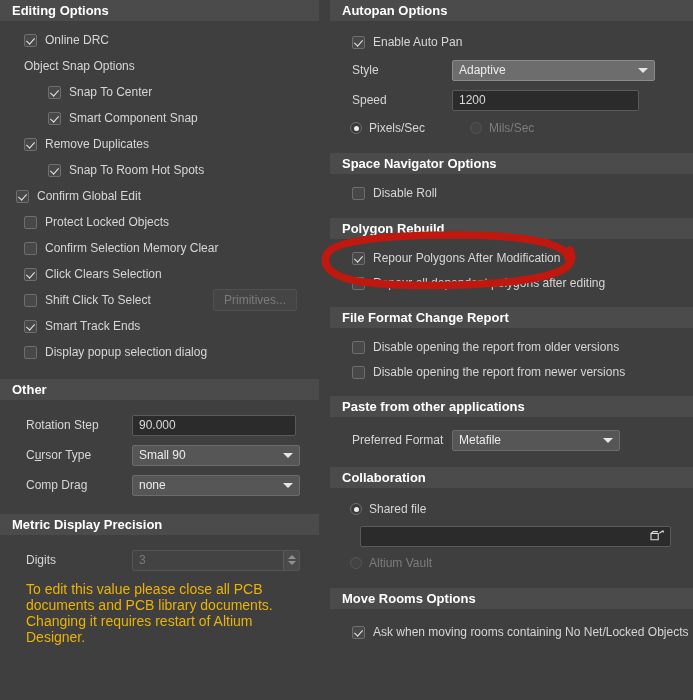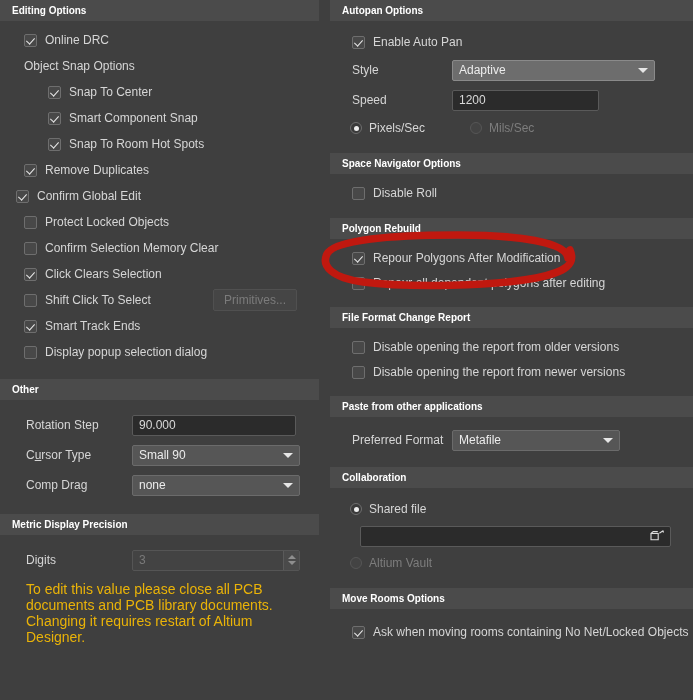--- a/index.html
+++ b/index.html
@@ -17,21 +17,21 @@
 
   .col { position: absolute; top: 0; }
   .col-left  { left: 0;   width: 319px; }
   .col-right { left: 330px; width: 363px; }
 
   
   .group-header {
     background: #4b4b4b;
     color: #ffffff;
     font-weight: bold;
-    font-size: 10px;
+    font-size: 13px;
     height: 21px;
     line-height: 21px;
     padding-left: 12px;
     margin: 0;
     white-space: nowrap;
   }
   .group-body { padding: 0; }
 
   
   .row {
@@ -186,28 +186,28 @@
         <div class="row" style="padding-left:48px;">
           <span class="cb checked"></span>
           <span class="lbl">Snap To Center</span>
         </div>
 
         <div class="row" style="padding-left:48px;">
           <span class="cb checked"></span>
           <span class="lbl">Smart Component Snap</span>
         </div>
 
+        <div class="row" style="padding-left:24px;">
+          <span class="cb checked"></span>
+          <span class="lbl">Remove Duplicates</span>
+        </div>
+
         <div class="row" style="padding-left:48px;">
           <span class="cb checked"></span>
           <span class="lbl">Snap To Room Hot Spots</span>
-        </div>
-
-        <div class="row" style="padding-left:24px;">
-          <span class="cb checked"></span>
-          <span class="lbl">Remove Duplicates</span>
         </div>
 
         <div class="row" style="padding-left:16px;">
           <span class="cb checked"></span>
           <span class="lbl">Confirm Global Edit</span>
         </div>
 
         <div class="row" style="padding-left:24px;">
           <span class="cb unchecked"></span>
           <span class="lbl">Protect Locked Objects</span>
@@ -312,21 +312,21 @@
         <div class="row tall" style="padding-left:22px;">
           <span class="lbl lbl-col" style="width:100px;flex:0 0 100px;">Style</span>
           <span class="combo hl" style="width:203px;">
             <span>Adaptive</span>
             <span class="arrow-dn"></span>
           </span>
         </div>
 
         <div class="row tall" style="padding-left:22px;">
           <span class="lbl lbl-col" style="width:100px;flex:0 0 100px;">Speed</span>
-          <span class="field" style="width:147px;">1200</span>
+          <span class="field" style="width:187px;">1200</span>
         </div>
 
         <div class="row" style="padding-left:20px;">
           <span class="rb on"></span>
           <span class="lbl">Pixels/Sec</span>
           <span class="rb disabled" style="margin-left:45px;"></span>
           <span class="lbl dim">Mils/Sec</span>
         </div>
 
       </div>

